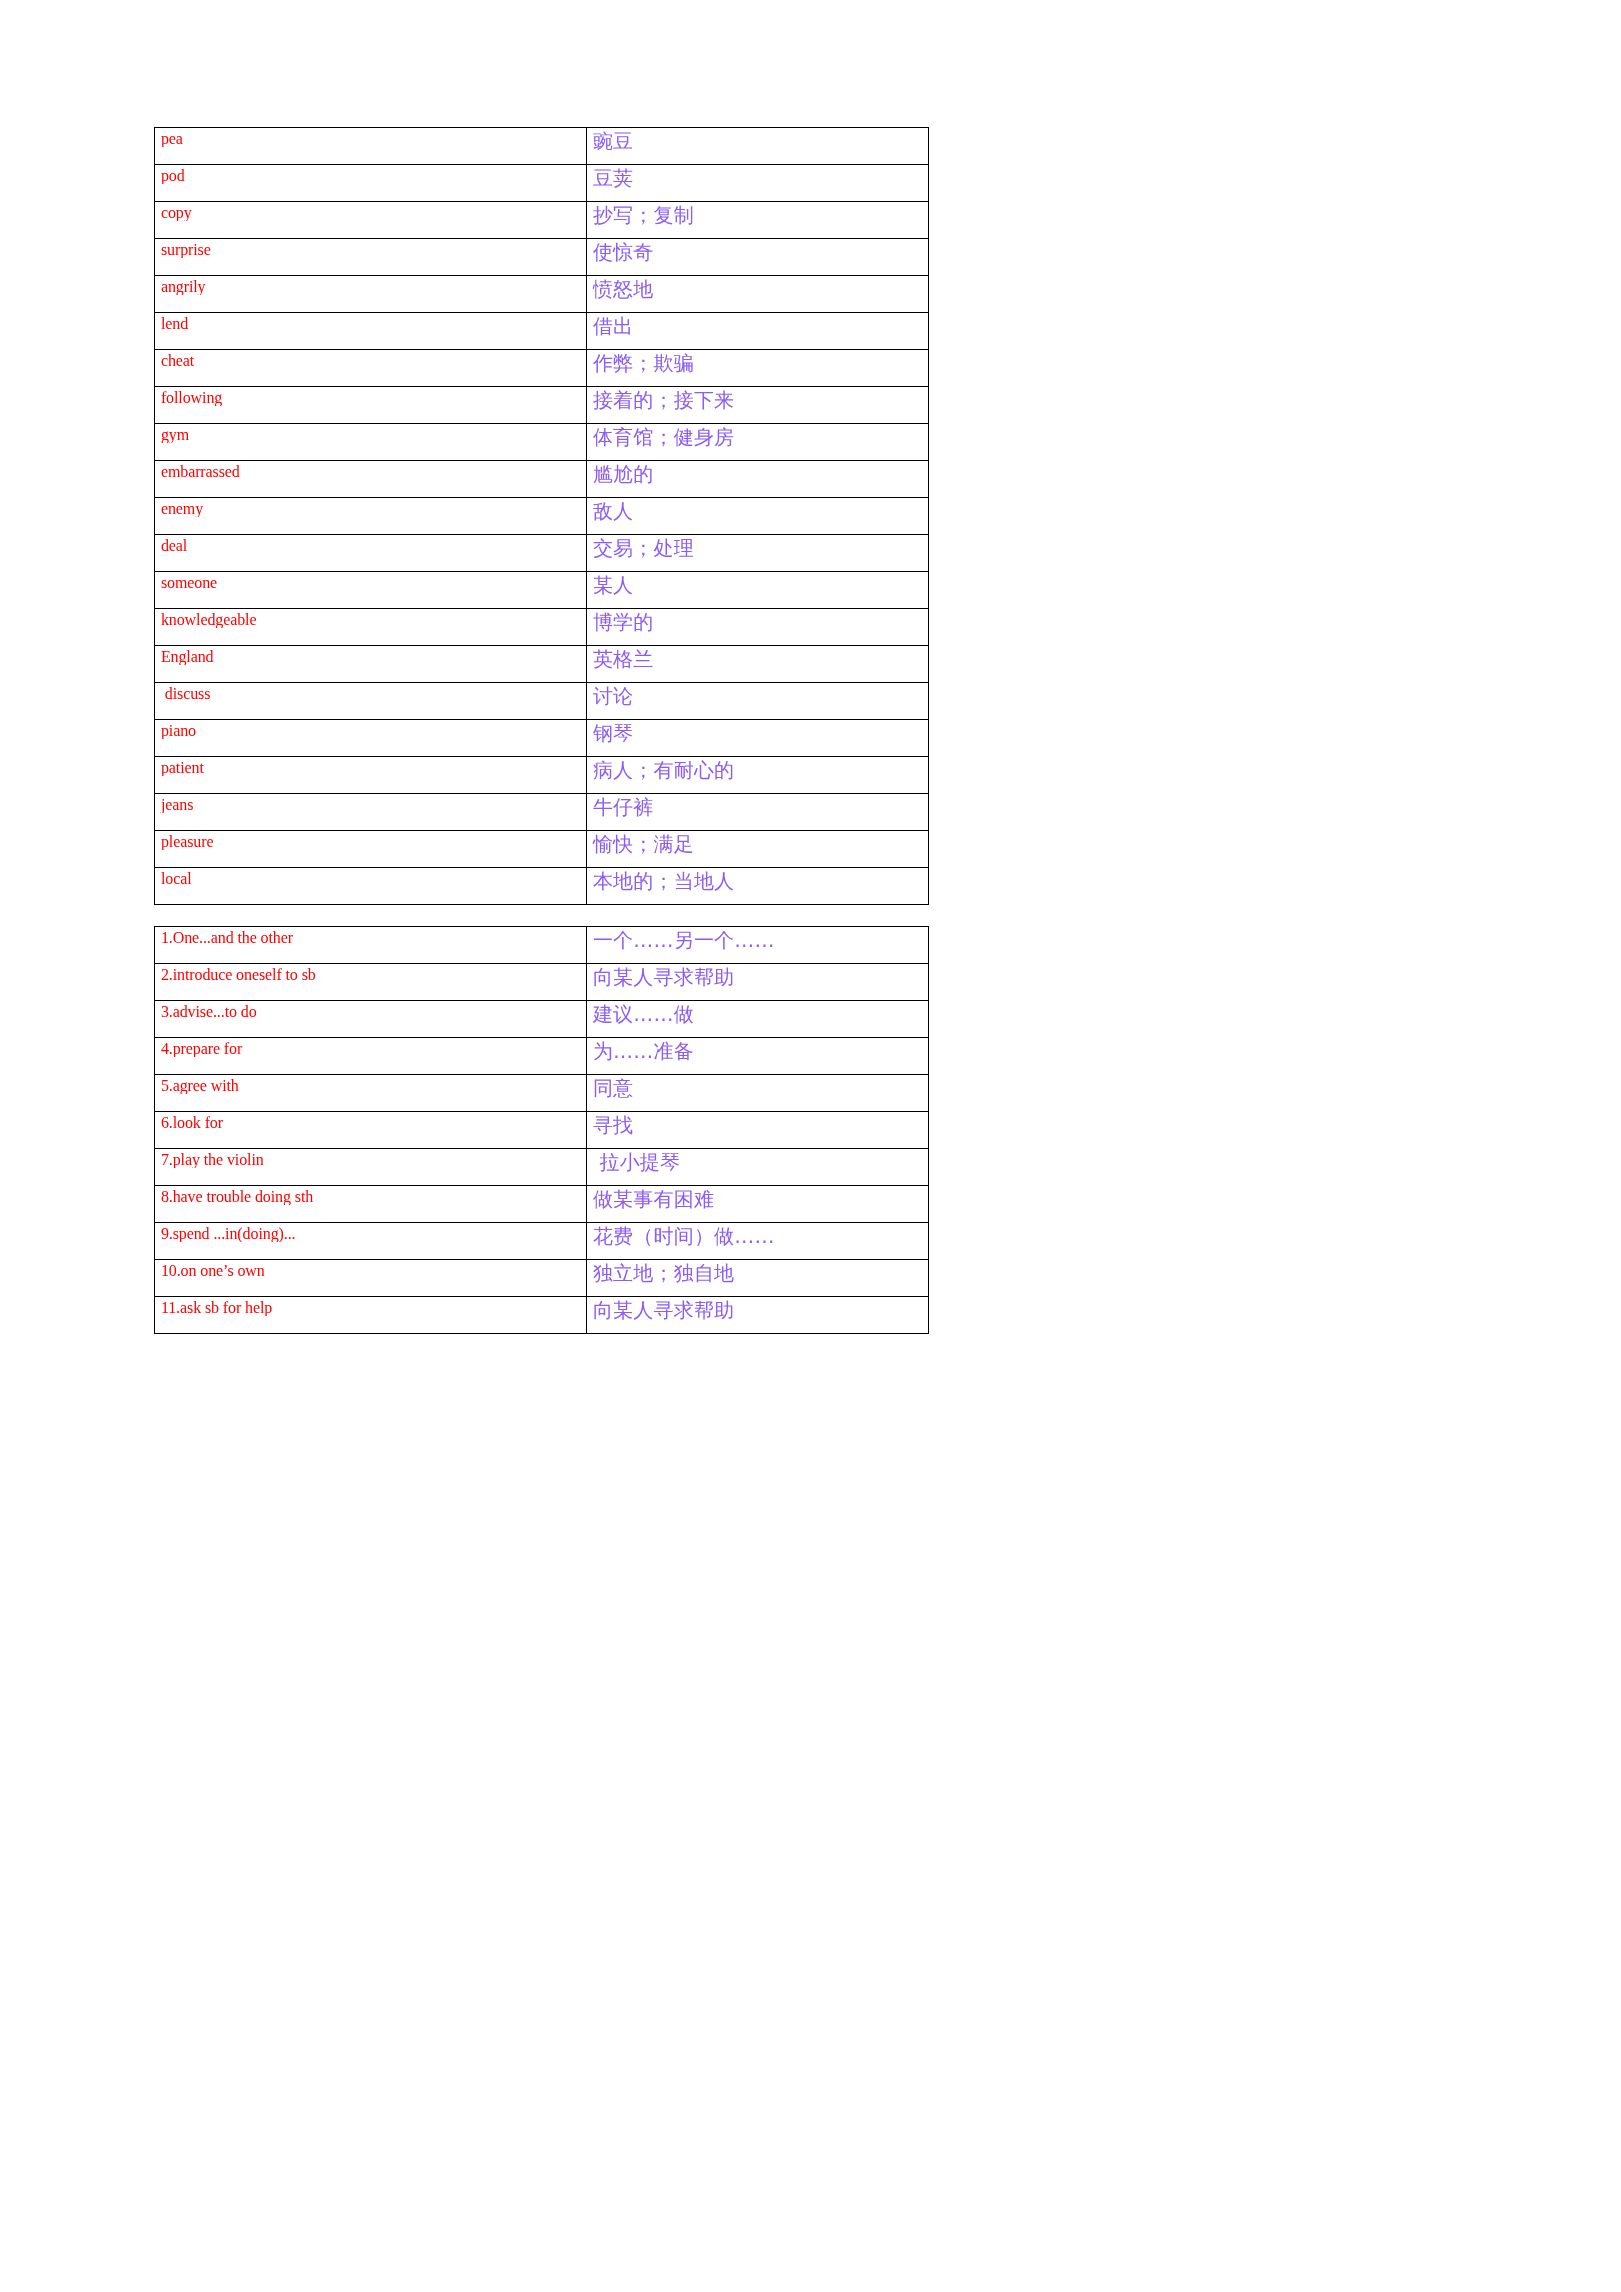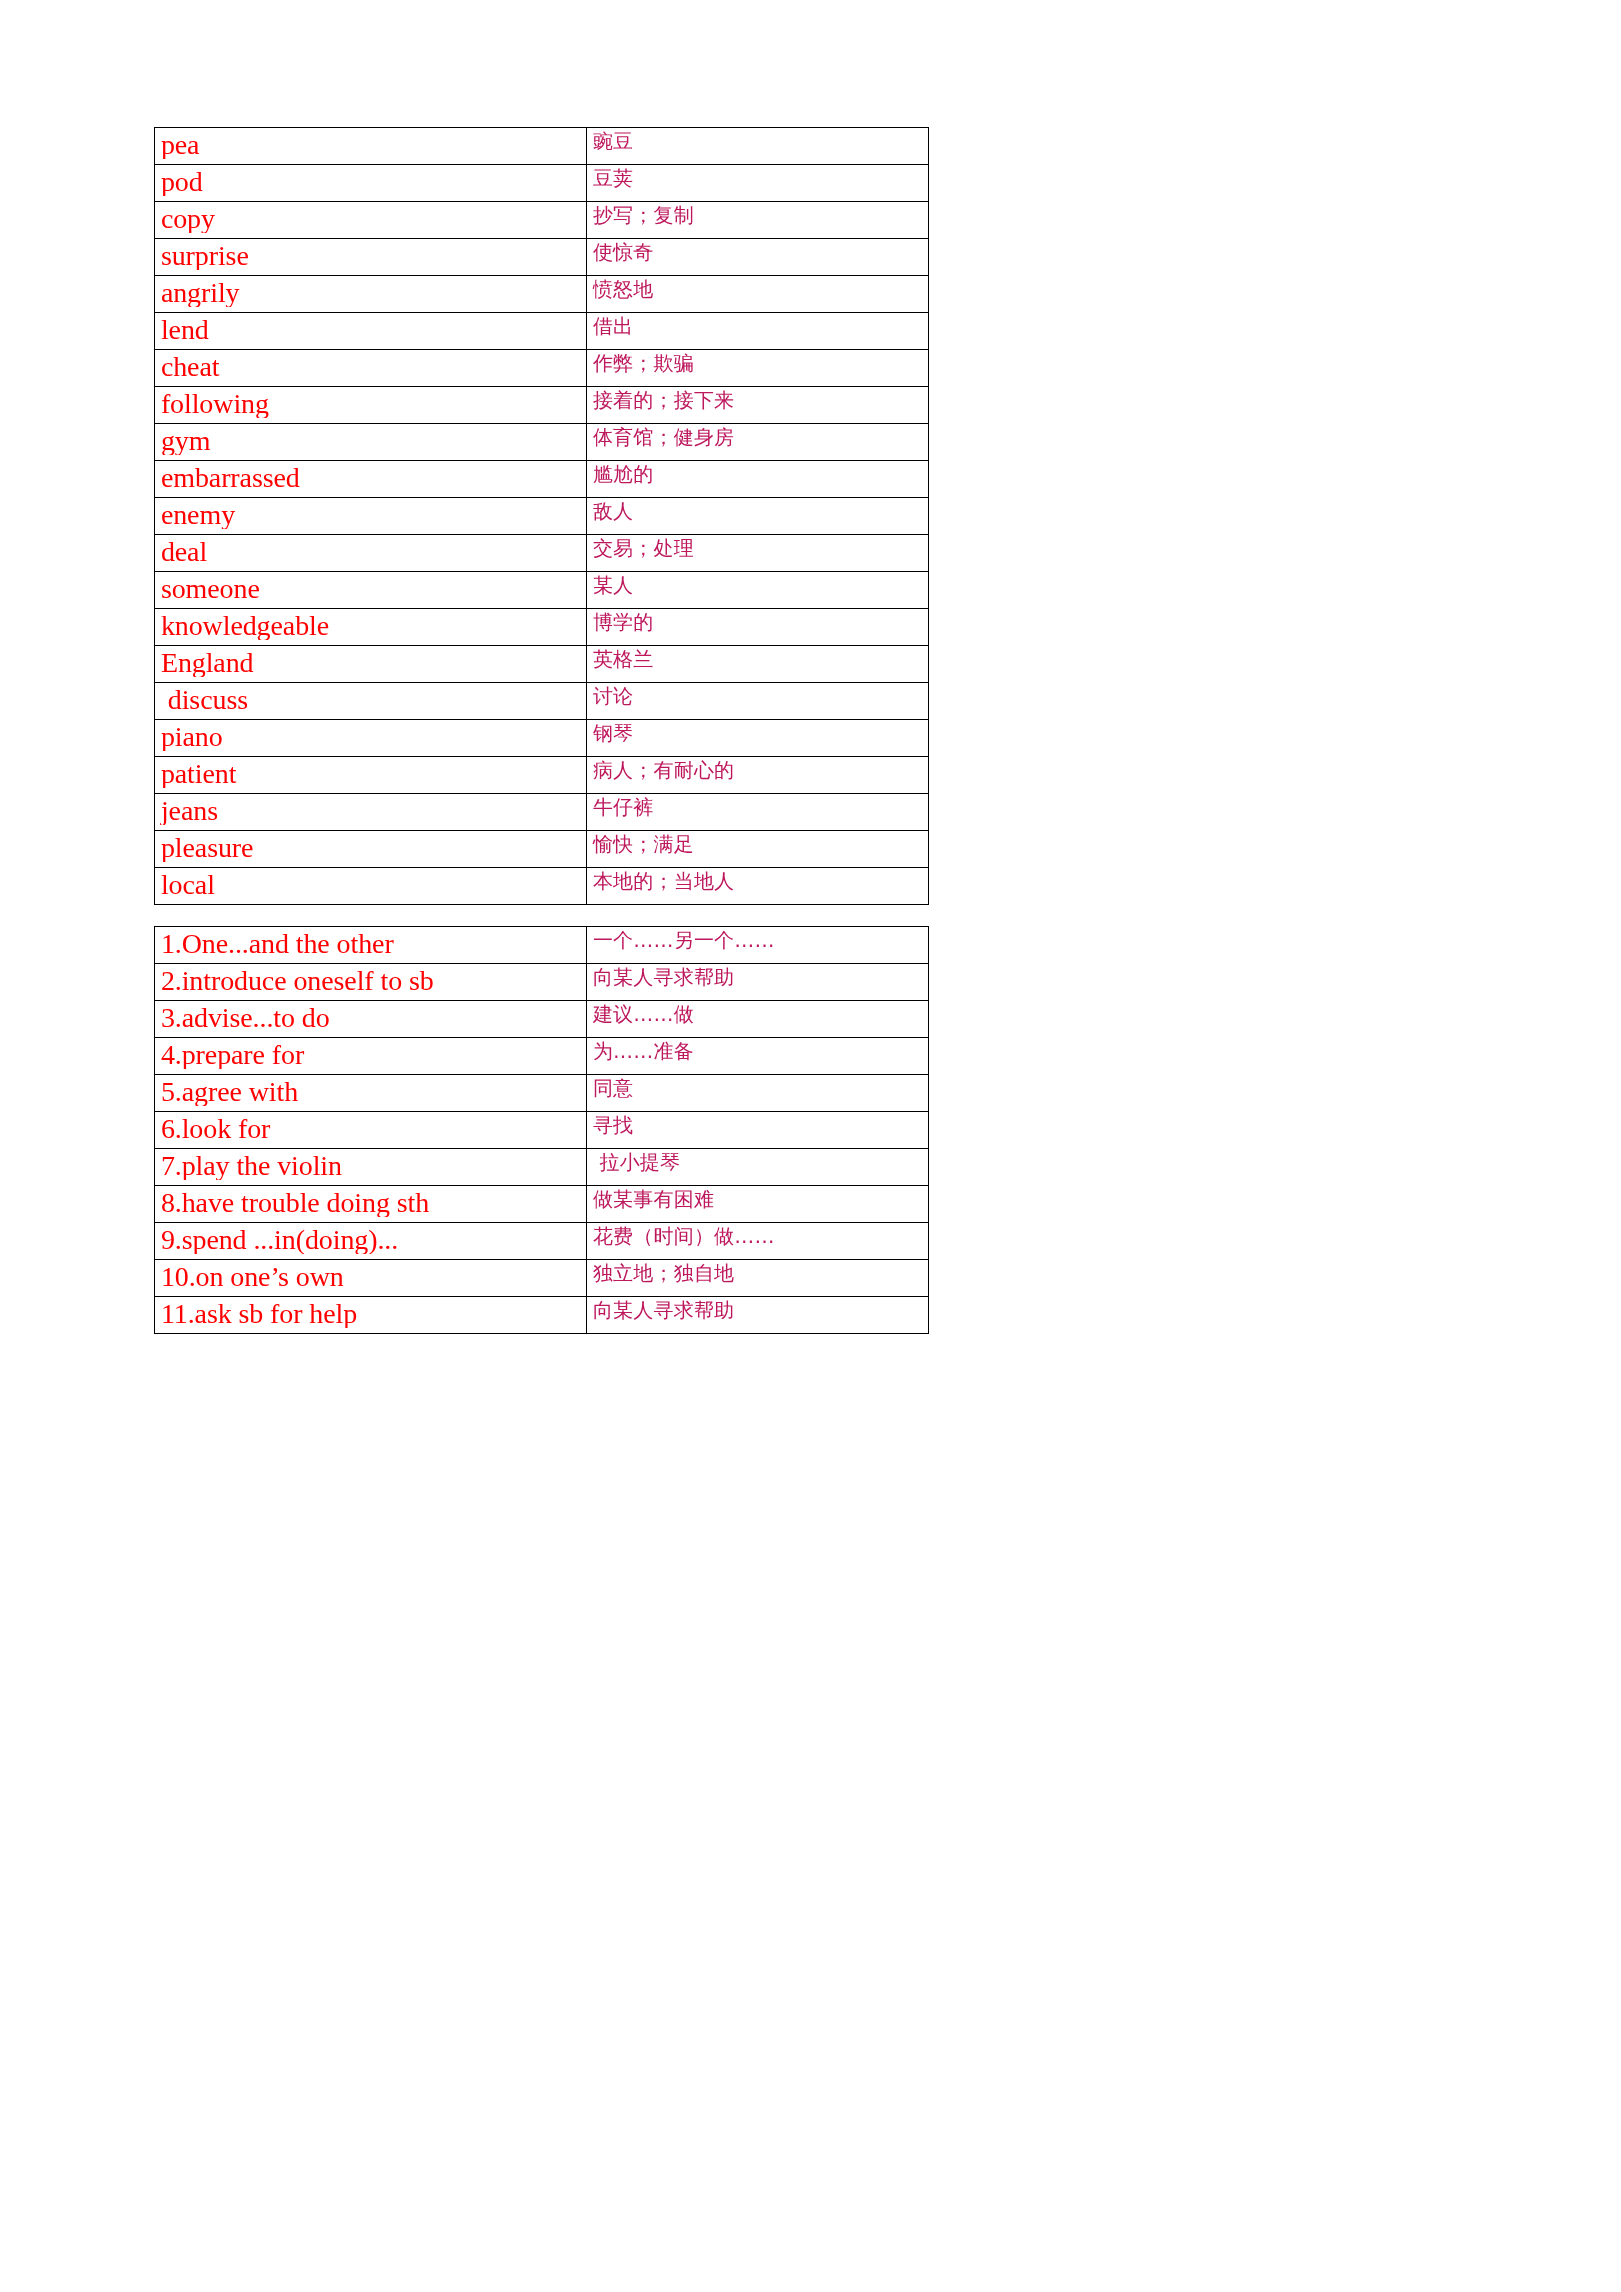--- a/index.html
+++ b/index.html
@@ -43,26 +43,26 @@
     overflow: hidden;
   }
   .col-en {
     width: 431px;
   }
   .col-zh {
     width: 341px;
   }
   .en-text {
     color: #ff0000;
-    font-size: 28px;
+    font-size: 16px;
     font-family: "Liberation Serif", "DejaVu Serif", serif;
     letter-spacing: -0.1px;
   }
   .zh-text {
-    color: #be185d;
+    color: #8b5cf6;
     font-size: 20px;
     font-family: "DejaVu Sans", "Liberation Sans", sans-serif;
     letter-spacing: 0.2px;
     margin-top: 40px;
   }
 
   #table-vocab {
     left: 154px;
     top: 127px;
   }

